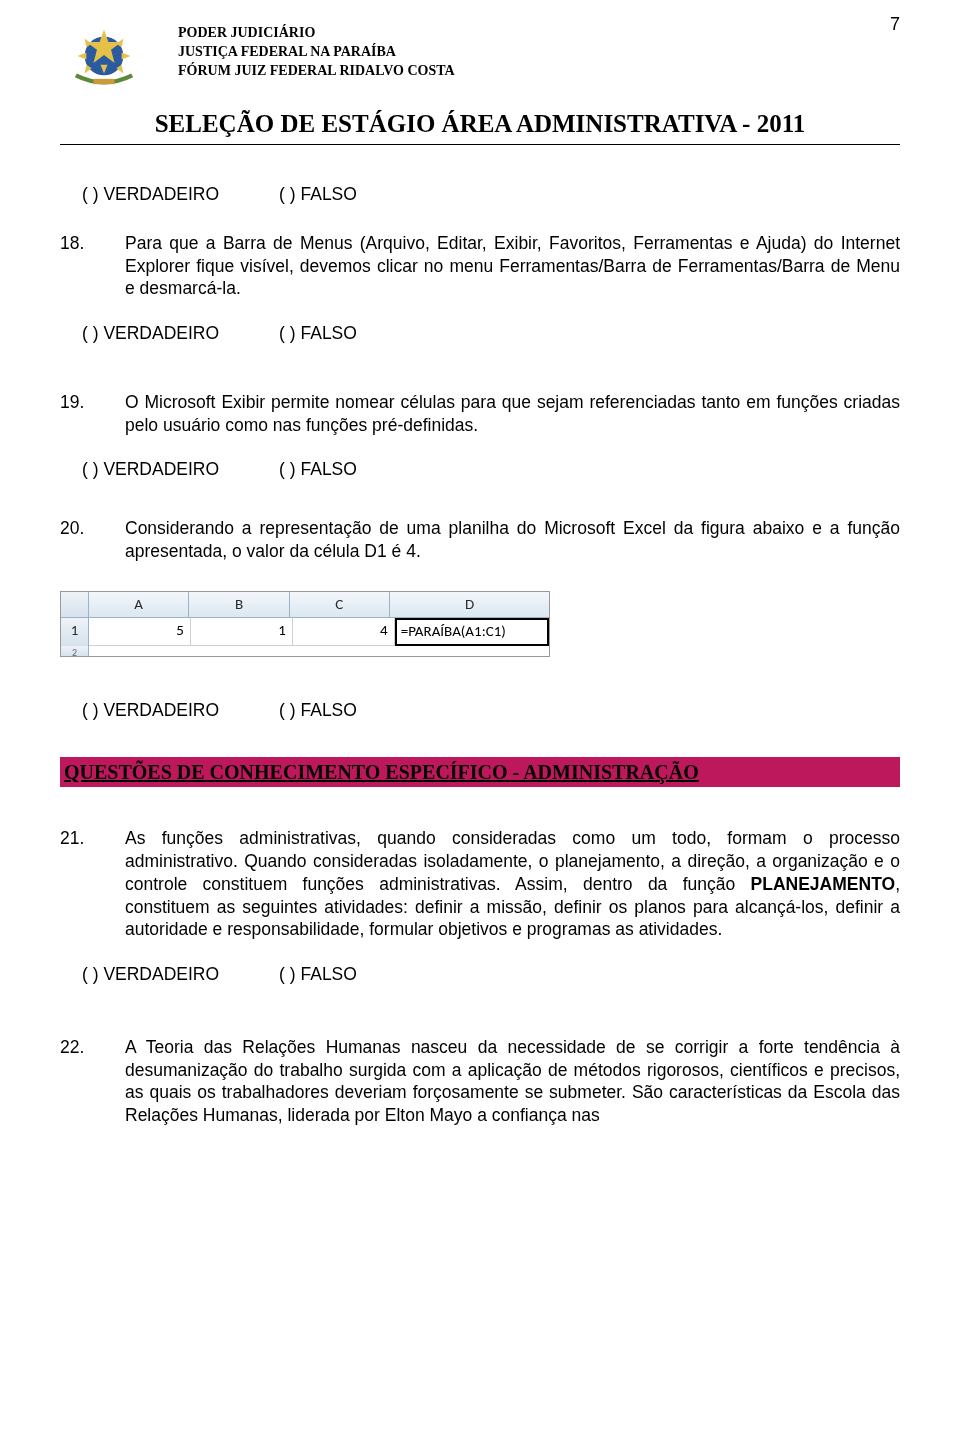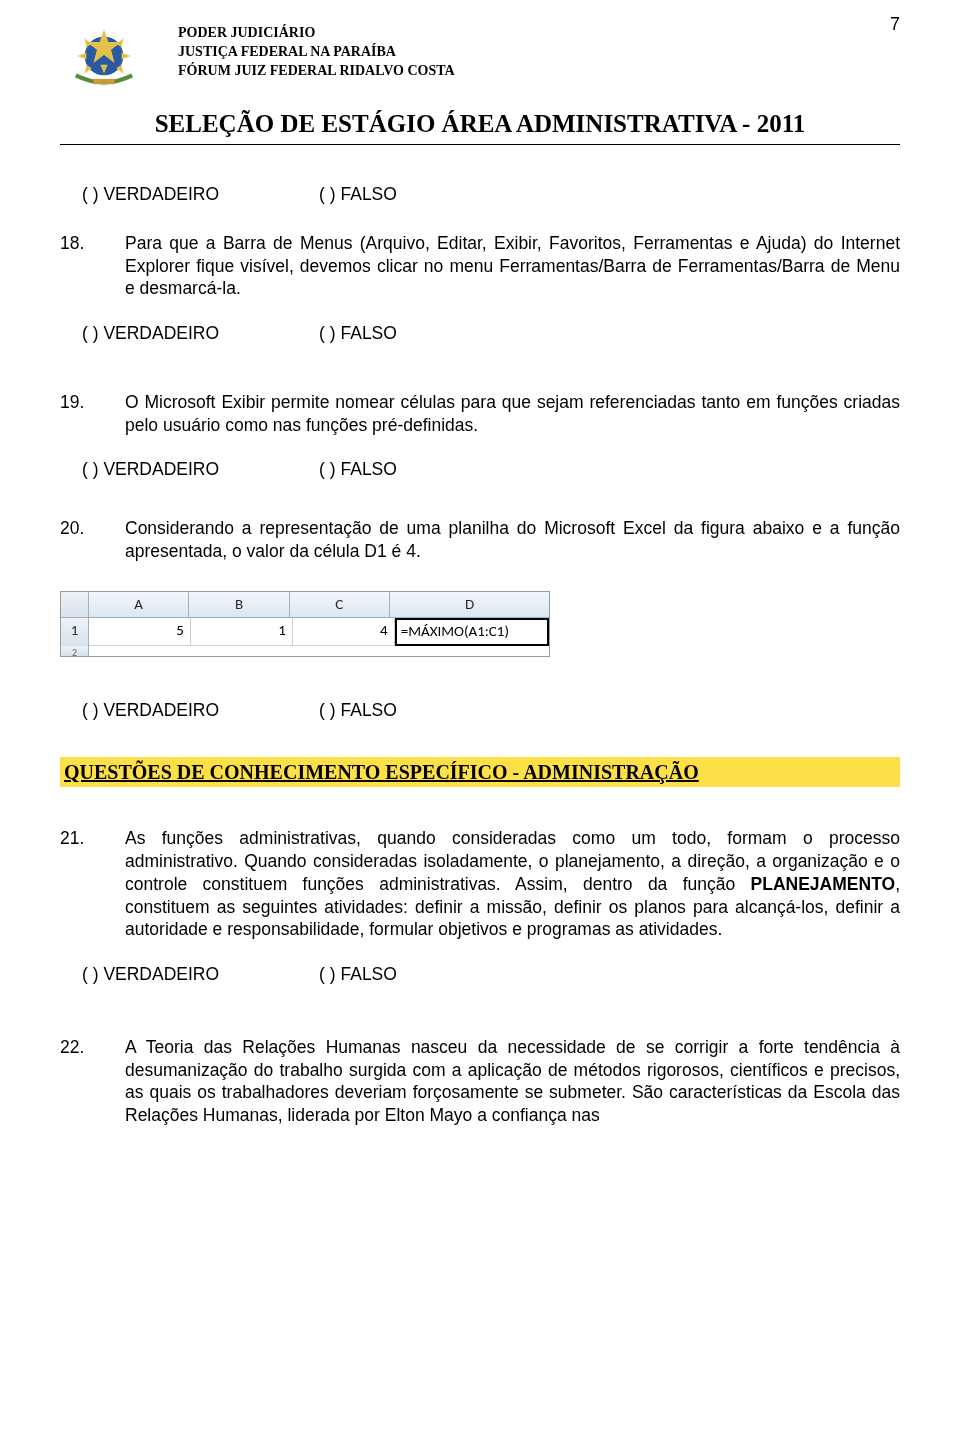--- a/index.html
+++ b/index.html
@@ -47,21 +47,21 @@
     padding-bottom: 6px;
     border-bottom: 1.5px solid #000;
     margin-bottom: 38px;
   }
   .content {
     font-size: 17.5px;
     line-height: 1.3;
   }
   .tf-row {
     display: flex;
-    gap: 100px;
+    gap: 60px;
     padding-left: 22px;
     margin-bottom: 8px;
   }
   .q-block { margin-bottom: 36px; }
   .q-text {
     text-align: justify;
     margin-bottom: 22px;
   }
   .q-num-row {
     display: flex;
@@ -126,21 +126,21 @@
     border-right: 1px solid #9bb3c7;
     font-size: 10px;
     color: #666;
     text-align: center;
   }
   .section-heading {
     font-family: 'Times New Roman', Times, serif;
     font-size: 20px;
     font-weight: bold;
     text-decoration: underline;
-    background: #fde047;
+    background: #be185d;
     padding: 2px 4px;
     margin: 36px 0 40px 0;
   }
 </style>
 </head>
 <body>
 
 <div class="page-number">7</div>
 
 <div class="header-row">
@@ -211,21 +211,21 @@
         <div class="excel-col">A</div>
         <div class="excel-col">B</div>
         <div class="excel-col">C</div>
         <div class="excel-col wide">D</div>
       </div>
       <div class="excel-row">
         <div class="excel-rownum">1</div>
         <div class="excel-cell">5</div>
         <div class="excel-cell">1</div>
         <div class="excel-cell">4</div>
-        <div class="excel-cell formula">=MÁXIMO(A1:C1)</div>
+        <div class="excel-cell formula">=PARAÍBA(A1:C1)</div>
       </div>
       <div class="excel-row2">
         <div class="excel-rownum2">2</div>
         <div style="flex:1"></div>
       </div>
     </div>
 
     <div class="tf-row">
       <span>(   ) VERDADEIRO</span>
       <span>(   ) FALSO</span>

